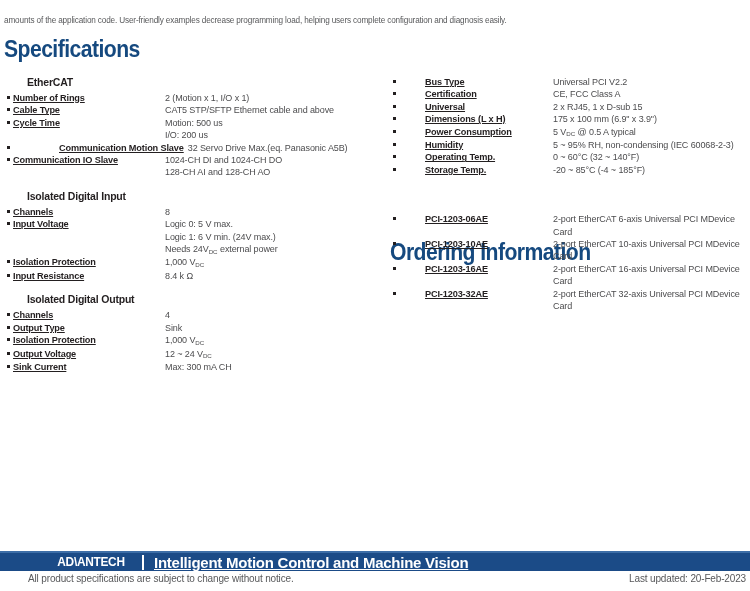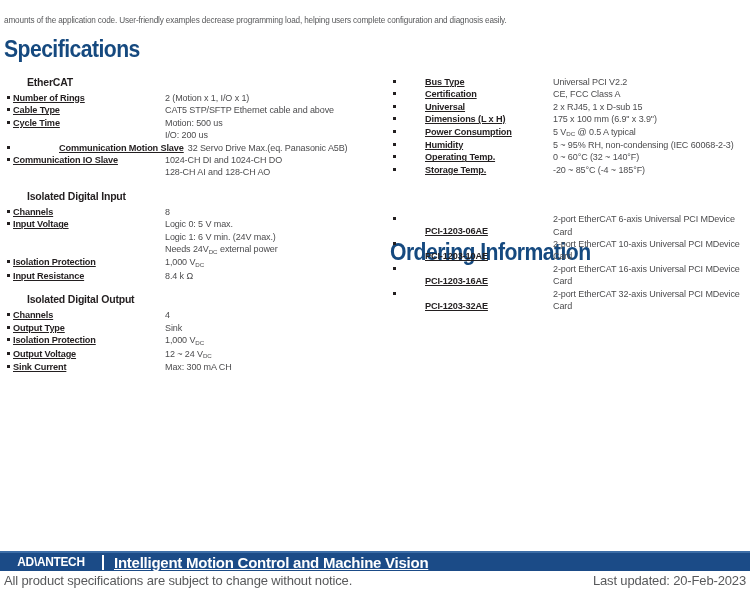--- a/index.html
+++ b/index.html
@@ -111,21 +111,21 @@
     letter-spacing: -0.1px;
     white-space: pre-line;
   }
   
   .spec-row.wide-label .spec-label { flex: 0 0 auto; padding-right: 4px; margin-left: 46px; }
 
   
   #right-column .spec-label { flex: 0 0 128px; padding-left: 26px; }
 
   
-  .order-row .spec-label { flex: 0 0 128px; margin-top: 12px; }
+  .order-row .spec-label { flex: 0 0 128px; }
 
   sub {
     font-size: 6.2px;
     vertical-align: baseline;
     position: relative;
     top: 1.5px;
     letter-spacing: 0;
   }
 
   
@@ -133,20 +133,21 @@
     position: absolute;
     left: 0;
     top: 551px;
     width: 750px;
     height: 20px;
     background: #1b4b87;
     border-top: 2px solid #3d6ea7;
     box-sizing: border-box;
     display: flex;
     align-items: center;
+    padding-left: 40px;
   }
   #brand-logo {
     width: 102px;
     flex: 0 0 102px;
     text-align: center;
     color: #ffffff;
     font-size: 12.5px;
     font-weight: bold;
     letter-spacing: -0.3px;
     transform: scaleX(0.95);
@@ -170,23 +171,24 @@
     left: 0;
     top: 573px;
     width: 750px;
     padding: 0 4px;
     box-sizing: border-box;
     display: flex;
     justify-content: space-between;
     align-items: baseline;
   }
   .footer-note {
-    font-size: 13px;
+    font-size: 10px;
     color: #58595b;
     letter-spacing: -0.15px;
+    margin-left: 24px;
   }
 </style>
 </head>
 <body>
 
 <div class="intro">amounts of the application code. User-friendly examples decrease programming load, helping users complete configuration and diagnosis easily.</div>
 
 <div id="specifications-heading" class="big-heading">Specifications</div>
 
 <div id="ordering-heading" class="big-heading">Ordering Information</div>

